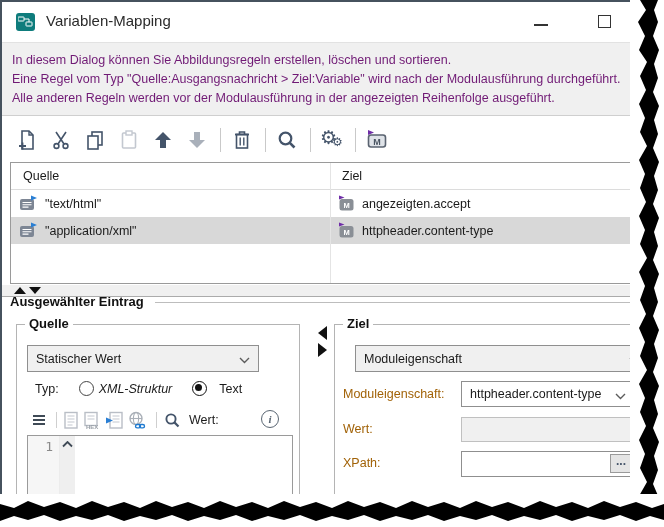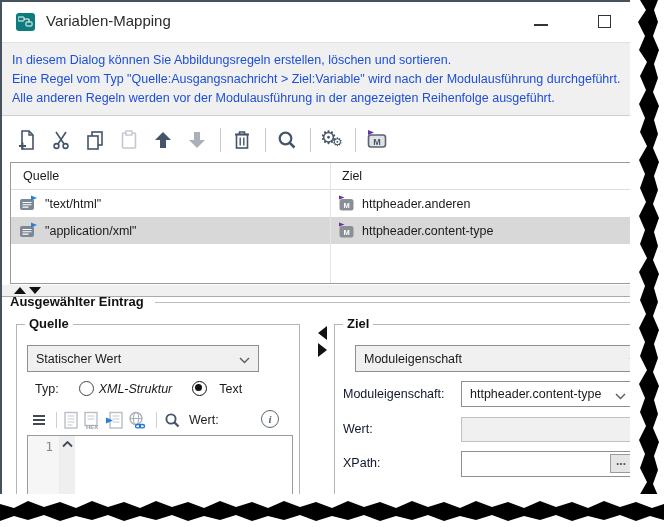--- a/index.html
+++ b/index.html
@@ -10,21 +10,21 @@
   
   .titlebar{position:absolute;left:0;top:0;width:648px;height:40px;background:#fff;}
   .title-icon{position:absolute;left:14px;top:11px;width:19px;height:18px;background:#0e7c7c;border-radius:3px;}
   .title-icon svg{position:absolute;left:2px;top:3px;}
   .title-text{position:absolute;left:44px;top:10px;font-size:15px;color:#2b2b2b;}
   .btn-min{position:absolute;left:532px;top:22px;width:14px;height:2px;background:#333;}
   .btn-max{position:absolute;left:596px;top:13px;width:13px;height:13px;border:1px solid #333;box-sizing:border-box;background:#fff;}
   
   .desc{position:absolute;left:0;top:40px;width:648px;height:74px;background:#f0f0f0;
         border-top:1px solid #e2e2e2;border-bottom:1px solid #cfcfcf;box-sizing:border-box;
-        padding:8px 0 0 10px;font-size:12.5px;line-height:19px;color:#1d4ed8;overflow:hidden;}
+        padding:8px 0 0 10px;font-size:12.5px;line-height:19px;color:#701a75;overflow:hidden;}
   .desc div{white-space:nowrap;}
   
   .toolbar{position:absolute;left:0;top:115px;width:648px;height:45px;display:flex;align-items:center;padding-left:12px;box-sizing:border-box;}
   .tbtn{width:26px;height:26px;display:flex;align-items:center;justify-content:center;margin-right:8px;}
   .tsep{width:1px;height:24px;background:#c9c9c9;margin:0 8px 0 2px;}
   .gearwrap{position:relative;width:26px;height:26px;margin-right:8px;}
   .gear-big{position:absolute;left:1px;top:-1px;font-size:19px;color:#44546a;font-family:"DejaVu Sans",sans-serif;}
   .gear-small{position:absolute;left:13px;top:8px;font-size:12px;color:#44546a;font-family:"DejaVu Sans",sans-serif;}
   
   .rtable{position:absolute;left:8px;top:160px;width:640px;height:122px;border:1px solid #9a9a9a;box-sizing:border-box;background:#fff;}
@@ -70,21 +70,21 @@
   .editor{position:absolute;left:10px;top:110px;width:266px;height:90px;border:1px solid #9a9a9a;box-sizing:border-box;background:#fff;display:flex;}
   .gutter{width:32px;background:#f6f6f6;border-right:1px solid #ececec;text-align:right;padding:3px 6px 0 0;box-sizing:border-box;
           font-family:"DejaVu Sans Mono",monospace;font-size:13px;color:#8a8a8a;}
   .code{flex:1;padding:3px 0 0 10px;font-family:"DejaVu Sans Mono",monospace;font-size:13.5px;color:#1a1a1a;white-space:pre;}
   .vscroll{width:15px;background:#efefef;position:relative;}
   .vscroll svg{position:absolute;left:2px;top:5px;}
   
   .tri-left{position:absolute;left:316px;top:324px;width:0;height:0;border-top:7px solid transparent;border-bottom:7px solid transparent;border-right:9px solid #111;}
   .tri-right{position:absolute;left:316px;top:341px;width:0;height:0;border-top:7px solid transparent;border-bottom:7px solid transparent;border-left:9px solid #111;}
   
-  .z-lbl{position:absolute;left:8px;font-size:12.5px;color:#0f172a;}
+  .z-lbl{position:absolute;left:8px;font-size:12.5px;color:#a16207;}
   .z-input{position:absolute;left:126px;width:174px;height:25px;box-sizing:border-box;border:1px solid #8f8f8f;background:#fff;}
   .z-input.disabled{background:#f0f0f0;border:1px solid #c0c0c0;}
   .browse-btn{position:absolute;right:2px;top:2px;width:22px;height:19px;background:#e5e5e5;border:1px solid #9a9a9a;box-sizing:border-box;
               display:flex;align-items:center;justify-content:center;font-size:12px;font-weight:bold;color:#44546a;line-height:8px;padding-bottom:5px;}
   
   .tear{position:absolute;pointer-events:none;}
   .tear-right{right:0;top:0;width:34px;height:527px;background:#fff;}
   .tear-bottom{left:0;bottom:0;width:664px;height:33px;background:#fff;}
 </style>
 </head>
@@ -194,21 +194,21 @@
             <polygon points="12,0.5 18,3 12,5.5" fill="#2a7fd4"></polygon>
           </svg>
           <span>"text/html"</span>
         </div>
         <div class="cell">
           <svg width="17" height="17" viewBox="0 0 17 17">
             <polygon points="1,0.5 6.5,2.5 1,4.5" fill="#6f2da8"></polygon>
             <rect x="1.5" y="4" width="14" height="11.5" rx="2.5" fill="#8a8f96"></rect>
             <text x="8.5" y="12.8" font-size="7.5" font-weight="bold" fill="#fff" text-anchor="middle" font-family="Liberation Sans, sans-serif">M</text>
           </svg>
-          <span>httpheader.anderen</span>
+          <span>angezeigten.accept</span>
         </div>
       </div>
       <div class="trow sel">
         <div class="cell">
           <svg width="19" height="17" viewBox="0 0 19 17">
             <rect x="1" y="4" width="14" height="11" rx="2" fill="#7d8694"></rect>
             <path d="M3.5 7.5 h9 M3.5 9.8 h9 M3.5 12.1 h6" stroke="#fff" stroke-width="1.1"></path>
             <polygon points="12,0.5 18,3 12,5.5" fill="#2a7fd4"></polygon>
           </svg>
           <span>"application/xml"</span>

